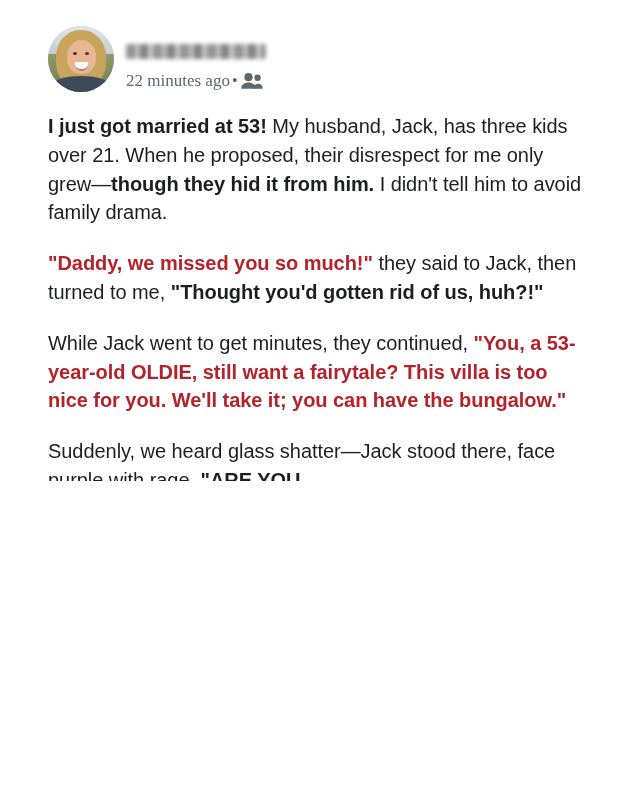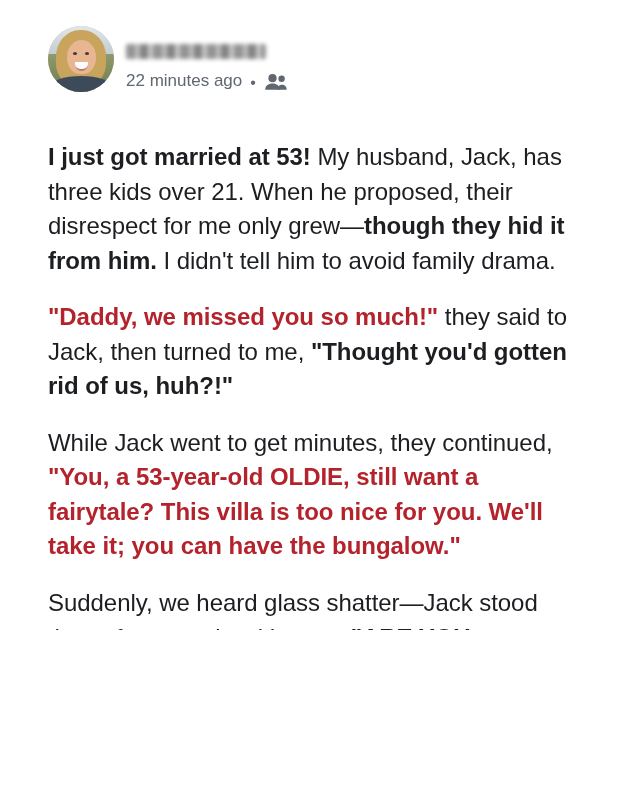--- a/index.html
+++ b/index.html
@@ -99,36 +99,37 @@
         90deg,
         #8e8e8e 0px, #8e8e8e 9px,
         #b9b9b9 9px, #b9b9b9 14px,
         #7d7d7d 14px, #7d7d7d 22px,
         #c4c4c4 22px, #c4c4c4 27px);
     filter: blur(2.2px);
     opacity: 0.95;
   }
   .meta-row {
     display: flex;
-    align-items: flex-end;
-    gap: 8px;
+    align-items: center;
+    gap: 2px;
     font-size: 17px;
     color: #606770;
     white-space: nowrap;
+    font-family: Liberation Serif, serif;
   }
   .meta-dot {
     font-size: 16px;
     color: #606770;
     line-height: 1;
   }
   .audience-icon svg { display: block; }
 
   .post-body {
-    margin-top: 32px;
-    font-size: 24px;
+    margin-top: 4px;
+    font-size: 20px;
     line-height: 1.44;
     color: #1c1e21;
     letter-spacing: -0.05px;
   }
   .para { margin: 0 0 22px 0; }
   .para:last-child { margin-bottom: 0; }
   .b { font-weight: bold; }
   .red { color: #b4232b; font-weight: bold; }
   .clip-last {
     max-height: 44px;

